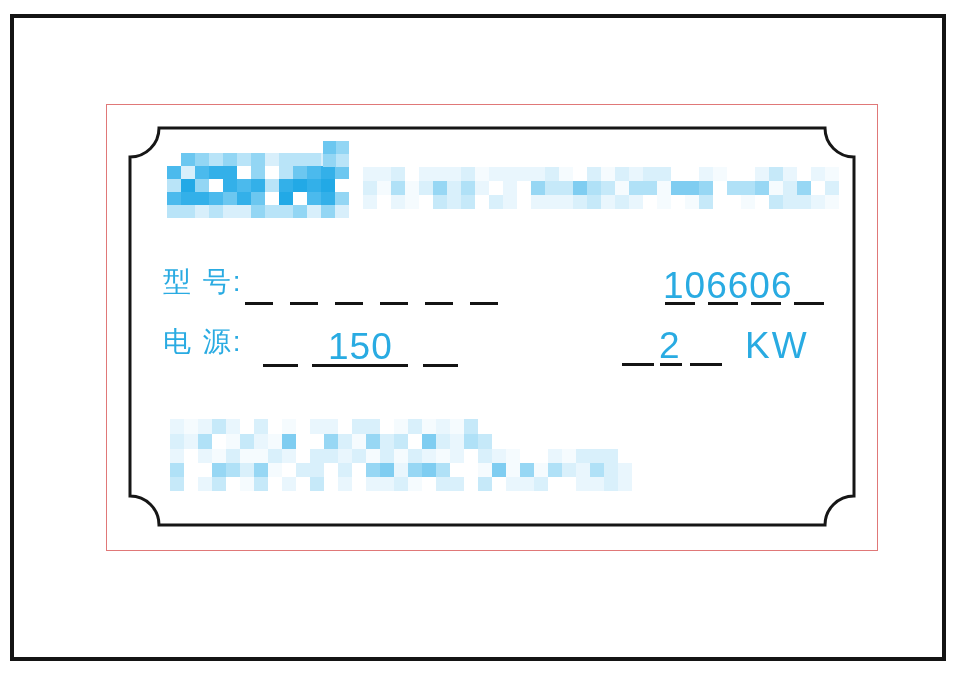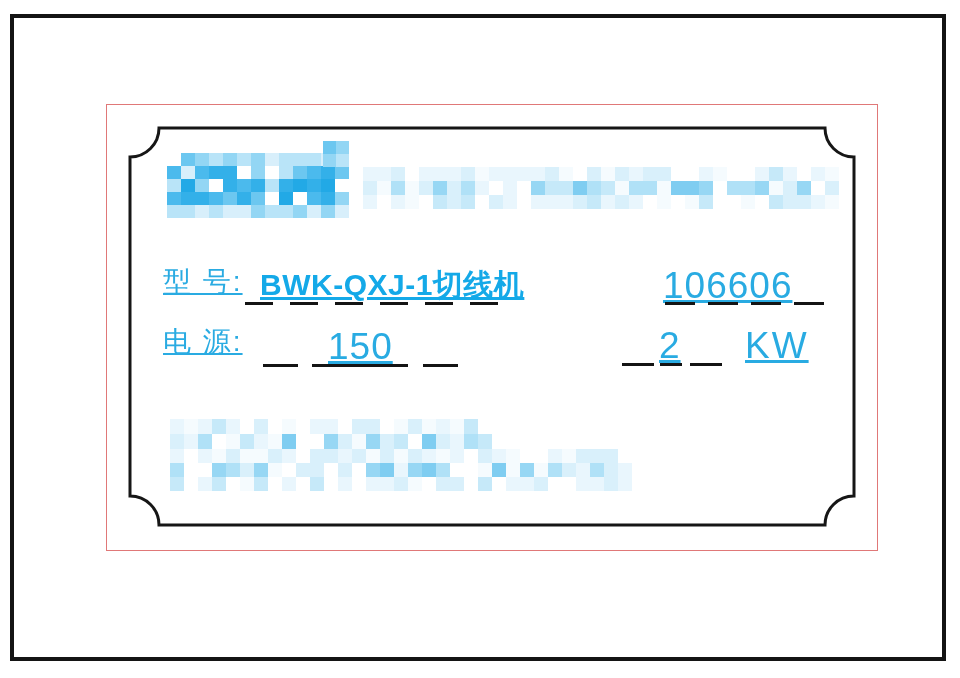--- a/index.html
+++ b/index.html
@@ -9,21 +9,21 @@
     --blue:#29abe2;--blue-bold:#14a9e8;--ink:#141414;--red:#e07878;
   }
   
   .outer-frame{position:absolute;left:10px;top:14px;width:928px;height:639px;border:4px solid var(--ink);}
   .red-frame{position:absolute;left:106px;top:104px;width:770px;height:445px;border:1.5px solid var(--red);}
   .inner-frame{position:absolute;left:128px;top:126px;width:728px;height:401px;overflow:visible;}
   
   .mosaic{position:absolute;display:grid;}
   .mosaic div{width:100%;height:100%;}
   
-  .t{position:absolute;line-height:1;white-space:nowrap;text-decoration:underline;}
+  .t{position:absolute;line-height:1;white-space:nowrap;}
   .cjk{font-size:28px;letter-spacing:2px;color:var(--blue);font-weight:400;}
   .val{font-size:37px;color:var(--blue);letter-spacing:1px;font-weight:400;}
   .model{font-size:30px;color:var(--blue-bold);font-weight:700;letter-spacing:0.5px;}
   #model-label{left:163px;top:268px;}
   #model-value{left:260px;top:270px;}
   #serial-label{left:537px;top:268px;}
   #serial-value{left:663px;top:267px;}
   #power-label{left:163px;top:328px;}
   #voltage-value{left:328px;top:328px;}
   #freq-unit{left:478px;top:327px;}
@@ -381,21 +381,20 @@
         <div style="background: rgb(255, 255, 255);"></div>
         <div style="background: rgb(255, 255, 255);"></div>
         <div style="background: rgb(233, 246, 253);"></div>
         <div style="background: rgb(233, 246, 253);"></div>
         <div style="background: rgb(217, 240, 251);"></div>
         <div style="background: rgb(233, 246, 253);"></div>
       </div>
     </div>
 
   <div class="t cjk" id="model-label">型 号:</div>
-  <div class="t model" id="model-value">BWK-QXJ-1切线机</div>
   <div class="dashA" id="model-underline"></div>
   <div class="t val" id="serial-value">106606</div>
   <div class="dashB" id="serial-underline"></div>
 
   <div class="t cjk" id="power-label">电 源:</div>
   <div class="seg" id="pw-dash-a"></div>
   <div class="seg" id="voltage-underline"></div>
   <div class="t val" id="voltage-value">150</div>
   <div class="seg" id="pw-dash-b"></div>
   <div class="seg" id="pw-dash-c"></div>

